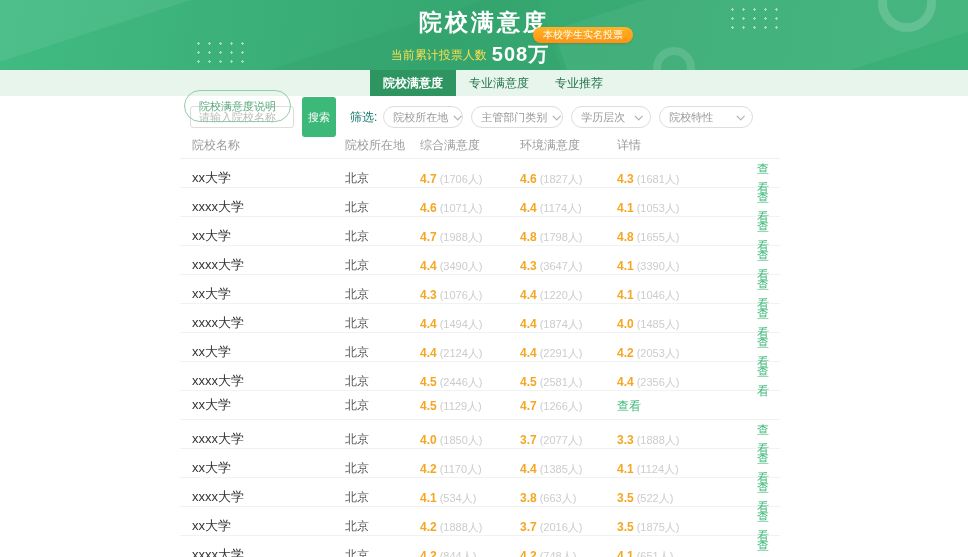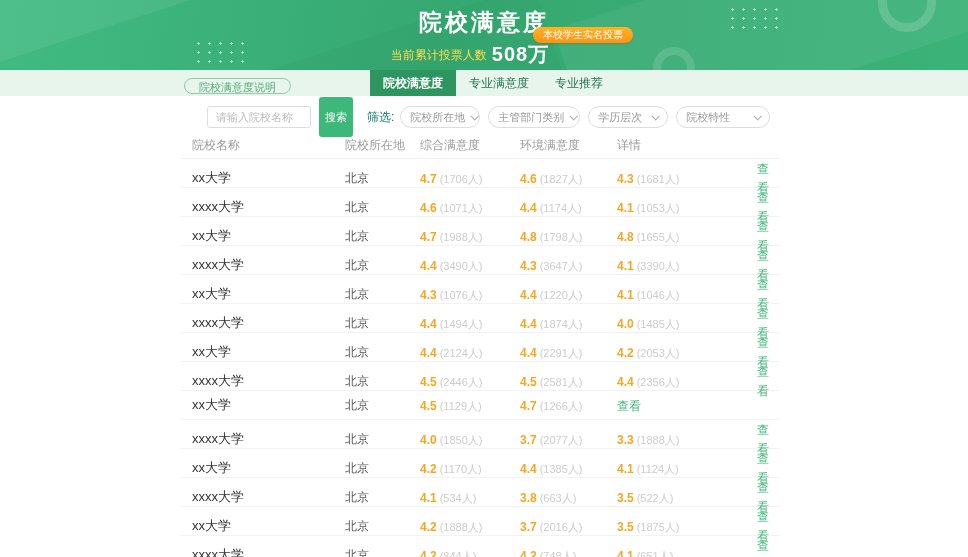--- a/index.html
+++ b/index.html
@@ -22,31 +22,31 @@
 
   .hero-title { position:relative; padding-top:7px; text-align:center; color:#fff; font-size:23px; font-weight:bold; letter-spacing:3px; }
   .hero-badge { position:absolute; left:533px; top:27px; z-index:3; background:linear-gradient(180deg,#ffb425,#ff9214); color:#fff;
     font-size:10px; line-height:16px; padding:0 10px; border-radius:999px; white-space:nowrap; box-shadow:0 1px 2px rgba(120,70,0,.25); }
   .hero-sub { position:relative; margin-top:3px; text-align:center; transform:translateX(-14px); }
   .hero-sub .lbl { color:#ffdf4d; font-size:12px; vertical-align:baseline; }
   .hero-sub .num { color:#ffffff; font-size:20px; font-weight:bold; margin-left:5px; vertical-align:-2px; letter-spacing:1px;text-align:center; }
 
   
   .subnav { position:relative; height:26px; background:#e7f5ed; }
-  .info-pill { position:absolute; left:184px; top:8px; height:16px; line-height:16px; padding:0 14px; font-size:11px;
+  .info-pill { position:absolute; left:184px; top:20px; height:32px; line-height:16px; padding:0 14px; font-size:11px;
     color:#56a97b; background:transparent; border:1px solid #93cbaa; border-radius:999px; cursor:pointer; }
   .tabs { position:absolute; left:370px; top:0; height:26px; display:flex; }
   .tab { height:26px; line-height:26px; padding:0 13px; font-size:12px; color:#25744b; cursor:pointer; }
   .tab.active { background:#2f9560; color:#fff; font-weight:bold; }
 
   
   .content { margin-left:180px; width:600px; }
   .filter-row { display:flex; align-items:center; margin-top:9px; padding-left:10px; height:24px; }
   .search-input { width:104px; height:22px; border:1px solid #ddd; border-radius:3px; padding:0 8px; font-size:11px; color:#333;
-    font-family:inherit; outline:none;margin-left:17px; }
+    font-family:inherit; outline:none; }
   .search-input::placeholder { color:#bbb; }
   .search-btn { margin-left:8px; width:34px; height:40px; background:#3cb878; color:#fff; border:none; border-radius:3px;
     font-size:11px; cursor:pointer; font-family:inherit; }
   .filter-label { margin-left:14px; font-size:12px; color:#0f766e; white-space:nowrap; }
   .dds { display:flex; margin-left:6px; gap:8px; }
   .dd { height:22px; border:1px solid #ddd; border-radius:999px; display:flex; align-items:center; justify-content:space-between;
     padding:0 9px; font-size:11px; color:#999; cursor:pointer; background:#fff; white-space:nowrap; }
   .dd1{ width:80px; } .dd2{ width:92px; } .dd3{ width:80px; } .dd4{ width:94px; }
   .chev { width:6px; height:6px; border-right:1px solid #aaa; border-bottom:1px solid #aaa; transform:rotate(45deg) translateY(-1px); flex:none; margin-left:6px; }
 

